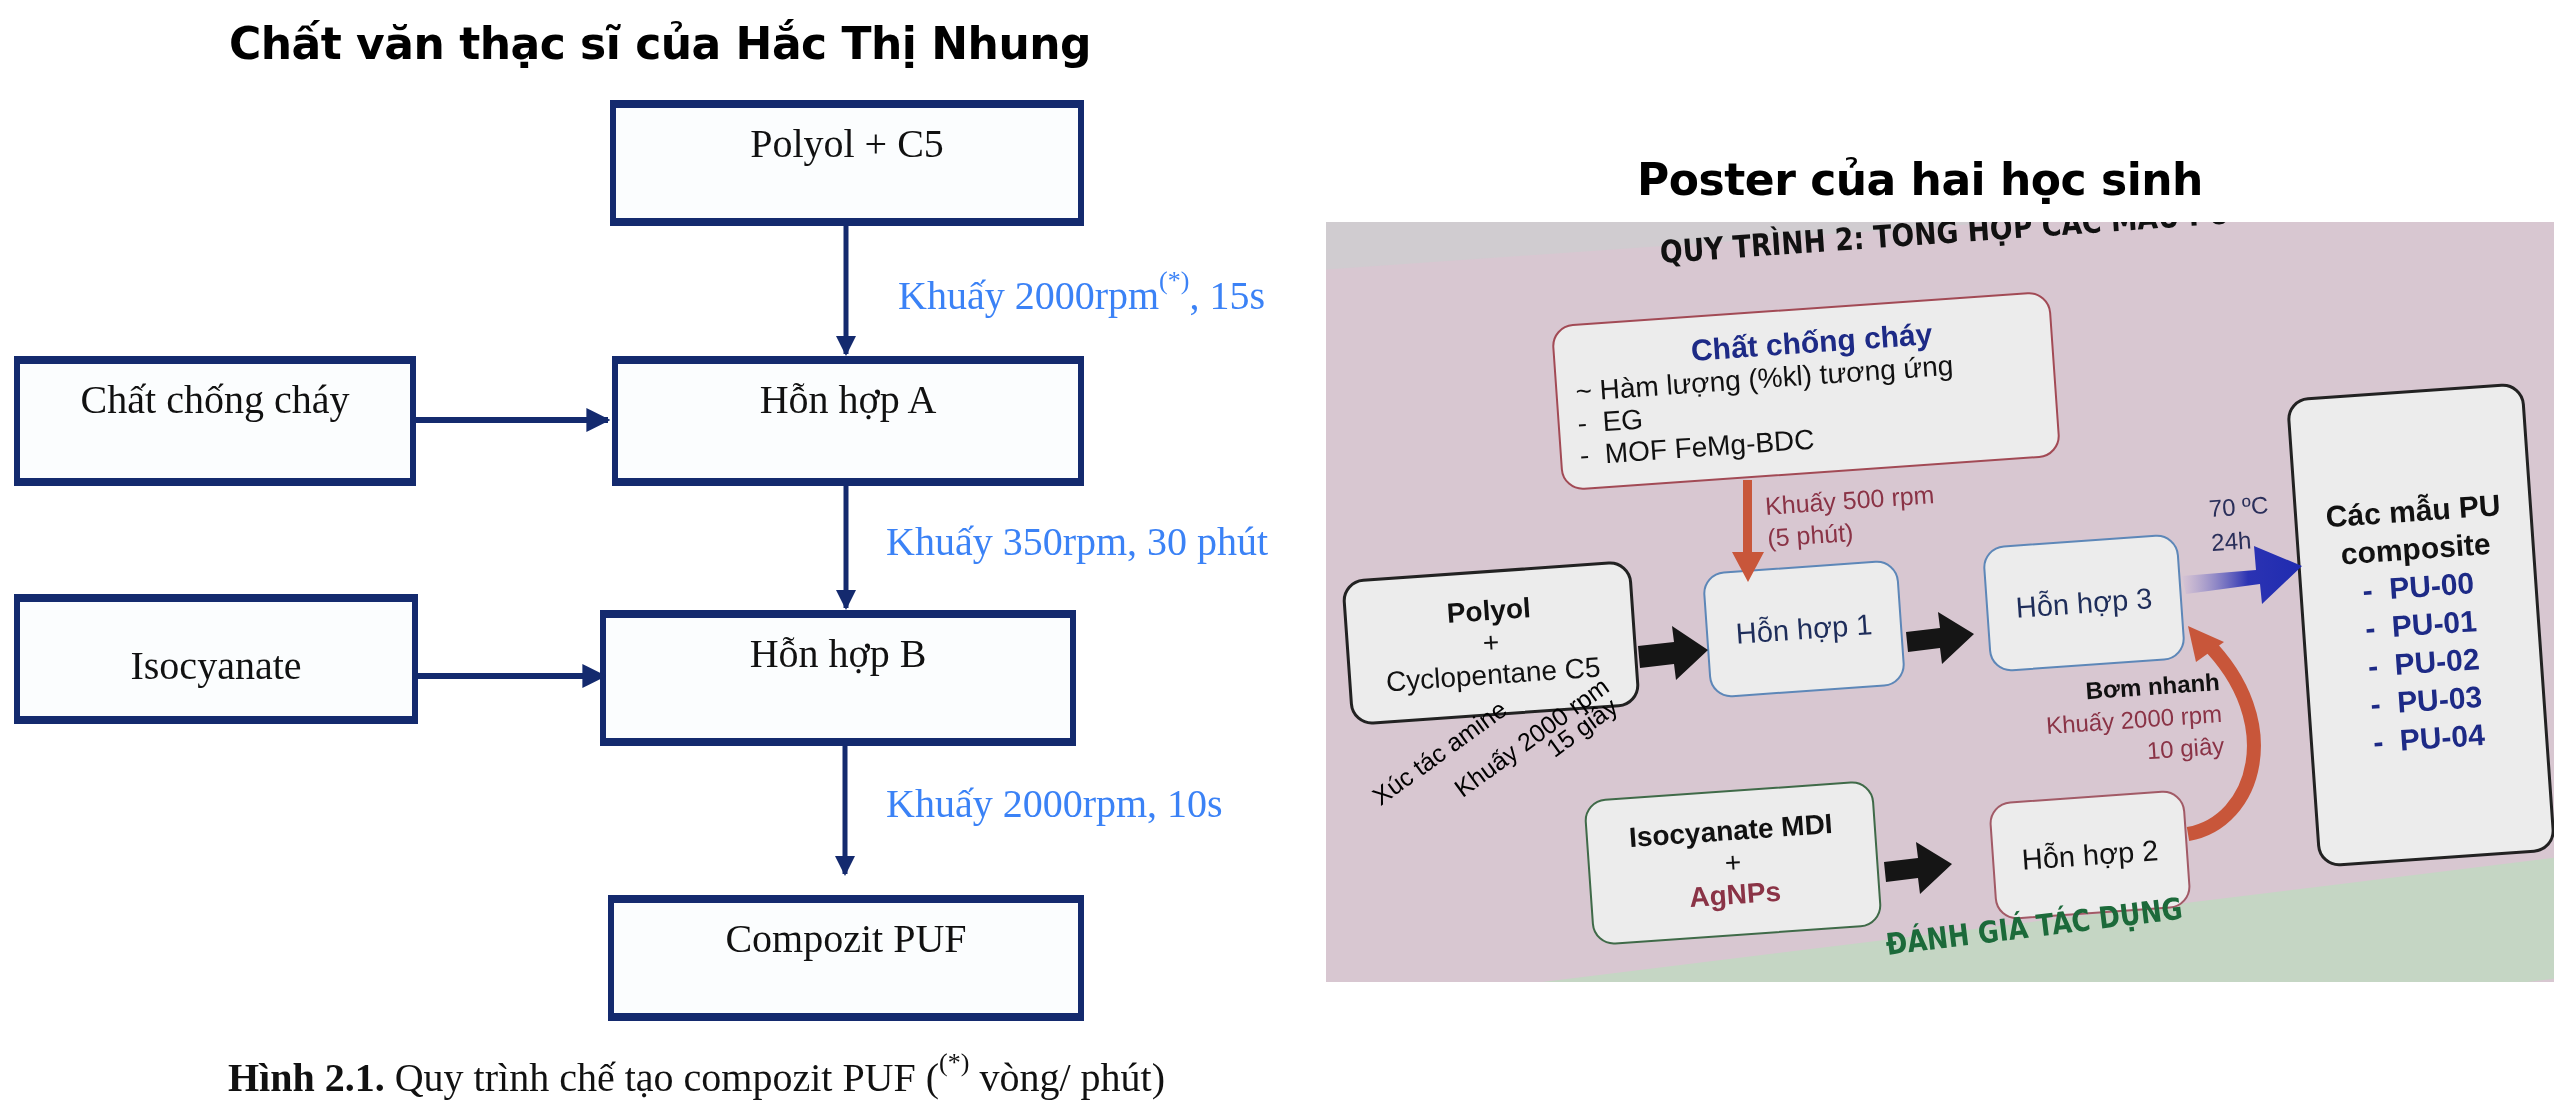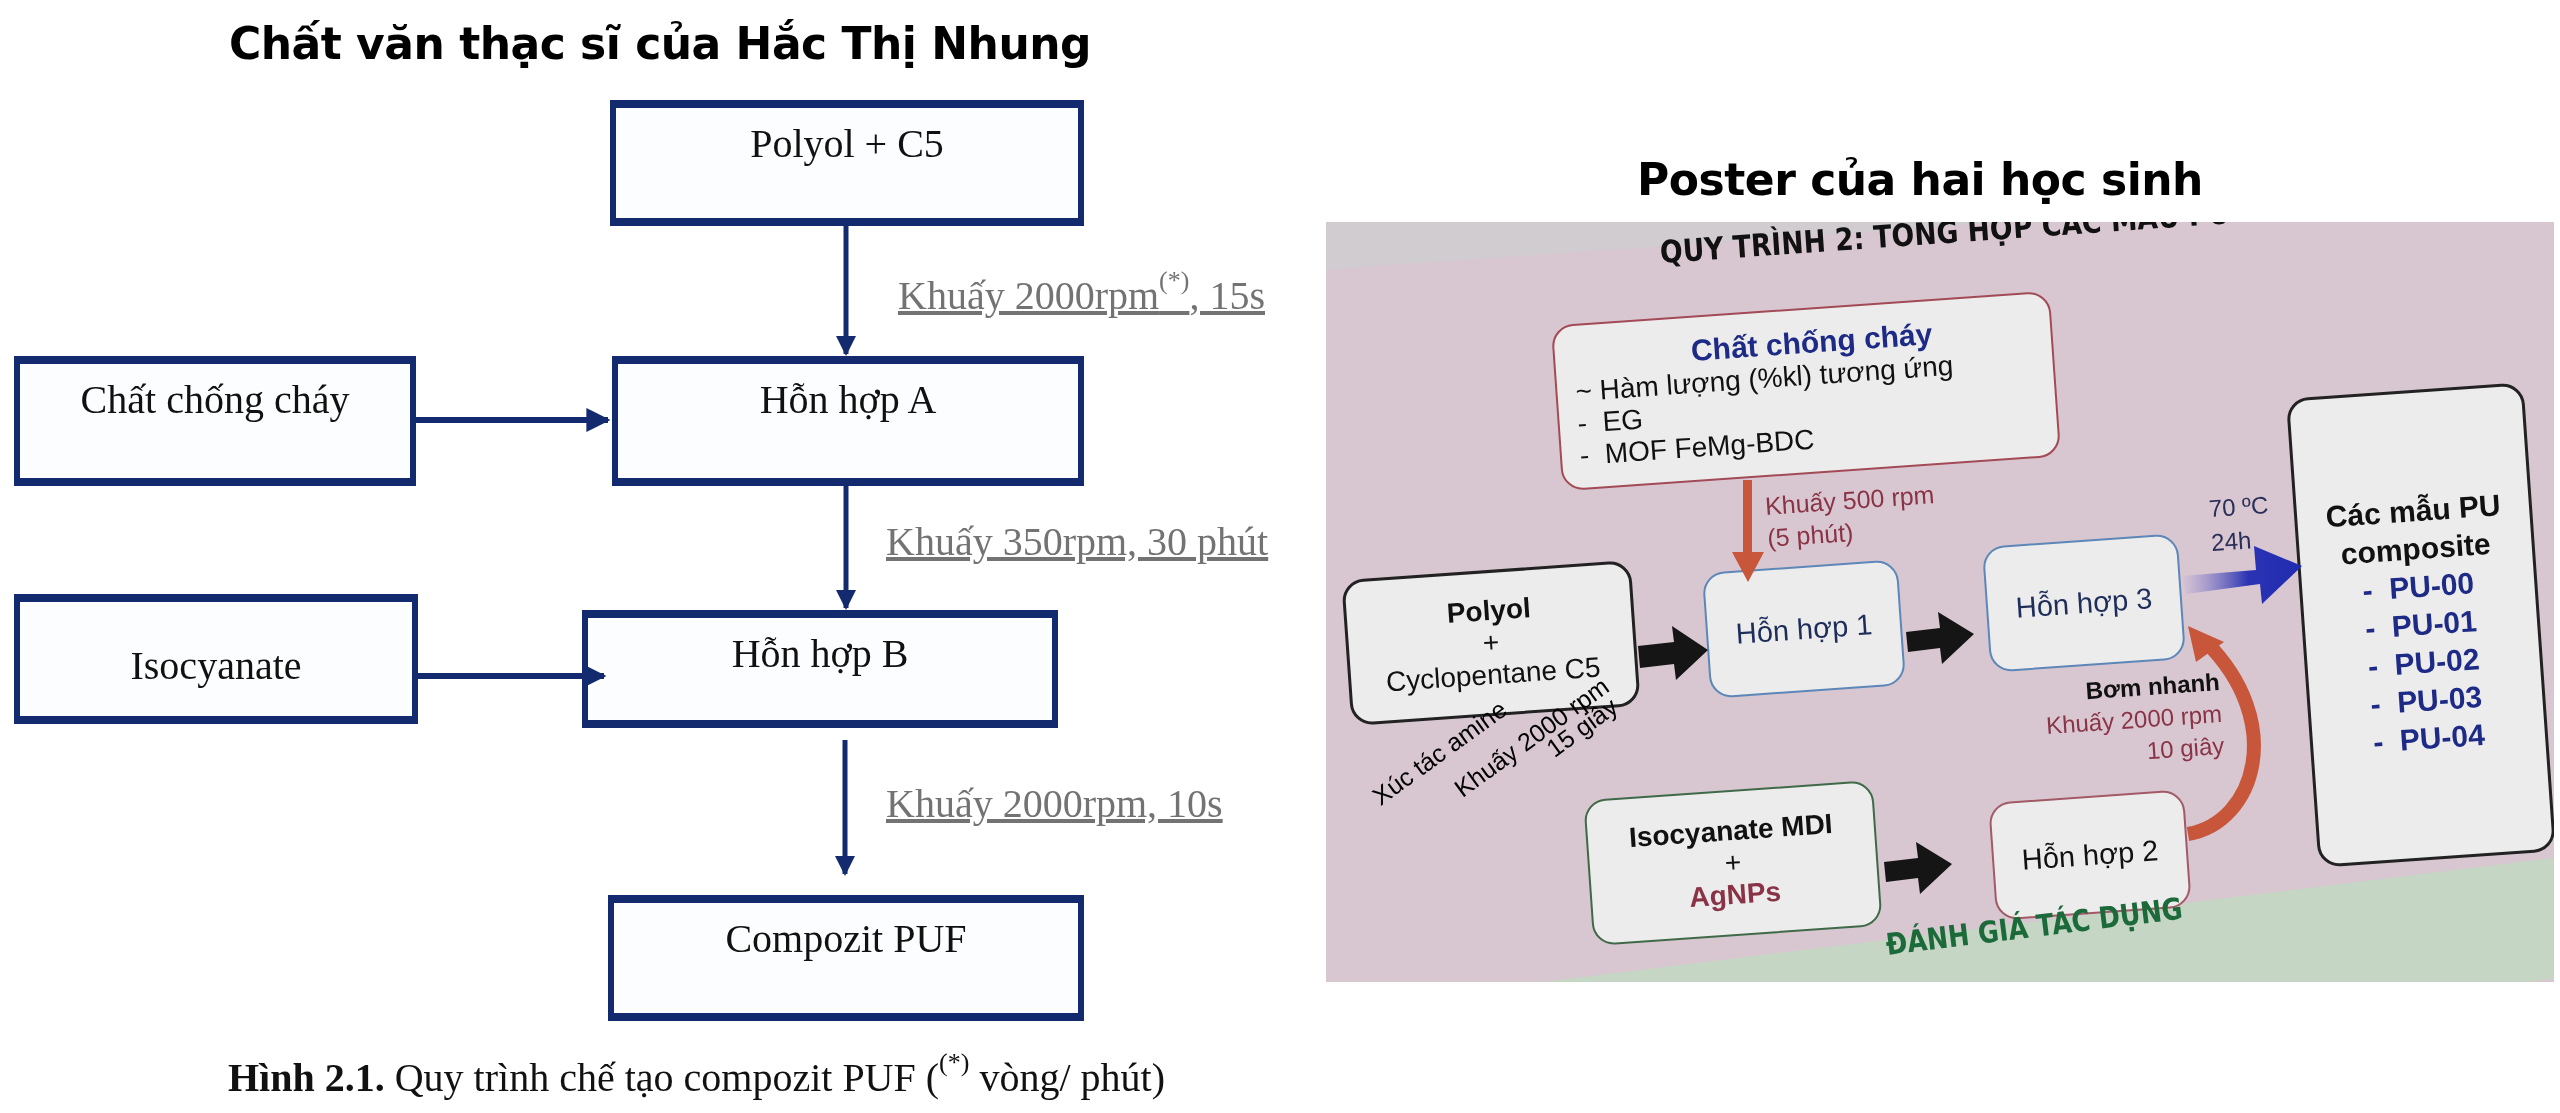--- a/index.html
+++ b/index.html
@@ -4,21 +4,21 @@
 <style>
   html, body { margin:0; padding:0; }
   body { width:2560px; height:1113px; background:#ffffff; position:relative; overflow:hidden; font-family:"Liberation Sans", sans-serif; }
 
   
   .panel-title { position:absolute; font-family:"DejaVu Sans", sans-serif; font-weight:bold; font-size:44px; color:#000; white-space:nowrap; transform:translateX(-50%); letter-spacing:-0.5px; }
 
   
   .tbox { position:absolute; box-sizing:border-box; border:6px solid #142a6e; border-top-width:8px; border-bottom-width:8px; background:#fbfdfe; display:flex; justify-content:center; }
   .tbox span { font-family:"Liberation Serif", serif; font-size:40px; color:#111; margin-top:12px; white-space:nowrap; }
-  .tlabel { position:absolute; font-family:"Liberation Serif", serif; font-size:40px; color:#737373; white-space:nowrap;text-decoration:underline; }
+  .tlabel { position:absolute; font-family:"Liberation Serif", serif; font-size:40px; color:#3b82f6; white-space:nowrap; }
   .tlabel sup { font-size:26px; vertical-align:top; position:relative; top:-6px; }
   .caption { position:absolute; left:228px; top:1054px; font-family:"Liberation Serif", serif; font-size:40px; color:#111; white-space:nowrap; }
   .caption b { font-weight:bold; }
   .caption sup { font-size:26px; vertical-align:top; position:relative; top:-6px; }
   svg.overlay { position:absolute; left:0; top:0; width:2560px; height:1113px; pointer-events:none; }
 
   
   .poster { position:absolute; left:1326px; top:222px; width:1228px; height:760px; overflow:hidden; background:#d8c7d1; }
   .poster .top-band { position:absolute; left:-40px; top:-60px; width:1400px; height:110px; background:#d0ccd0; transform:rotate(-4deg); transform-origin:0 0; }
   .poster .green-band { position:absolute; left:200px; top:762px; width:1200px; height:120px; background:#c5d6c4; transform:rotate(-7deg); transform-origin:0 0; }
@@ -39,21 +39,21 @@
 </div>
 <div class="tbox" style="left:14px; top:356px; width:402px; height:130px;">
   <span>Chất chống cháy</span>
 </div>
 <div class="tbox" style="left:612px; top:356px; width:472px; height:130px;">
   <span>Hỗn hợp A</span>
 </div>
 <div class="tbox" style="left:14px; top:594px; width:404px; height:130px;align-items:center;">
   <span>Isocyanate</span>
 </div>
-<div class="tbox" style="left:582px; top:610px; width:476px; height:118px;">
+<div class="tbox" style="left:600px; top:610px; width:476px; height:136px;">
   <span>Hỗn hợp B</span>
 </div>
 <div class="tbox" style="left:608px; top:878px; width:476px; height:126px;margin-top:17px;">
   <span>Compozit PUF</span>
 </div>
 
 <div class="tlabel" style="left:898px; top:272px;"><span>Khuấy 2000rpm</span><sup>(*)</sup><span>, 15s</span></div>
 <div class="tlabel" style="left:886px; top:518px;">Khuấy 350rpm, 30 phút</div>
 <div class="tlabel" style="left:886px; top:780px;">Khuấy 2000rpm, 10s</div>
 

